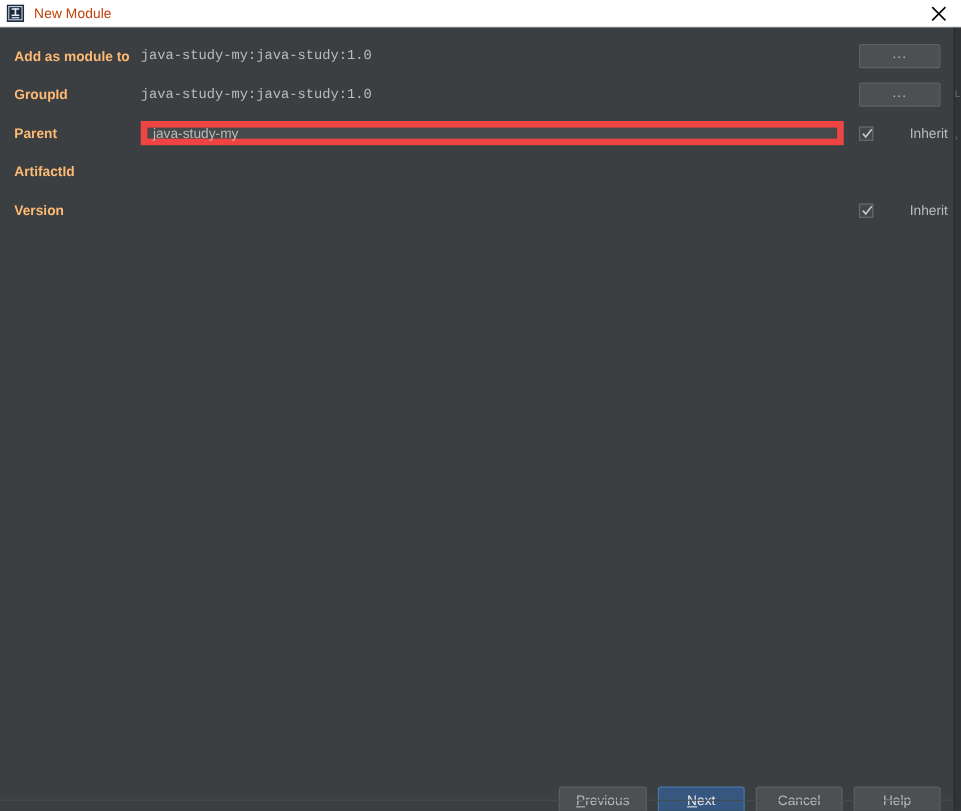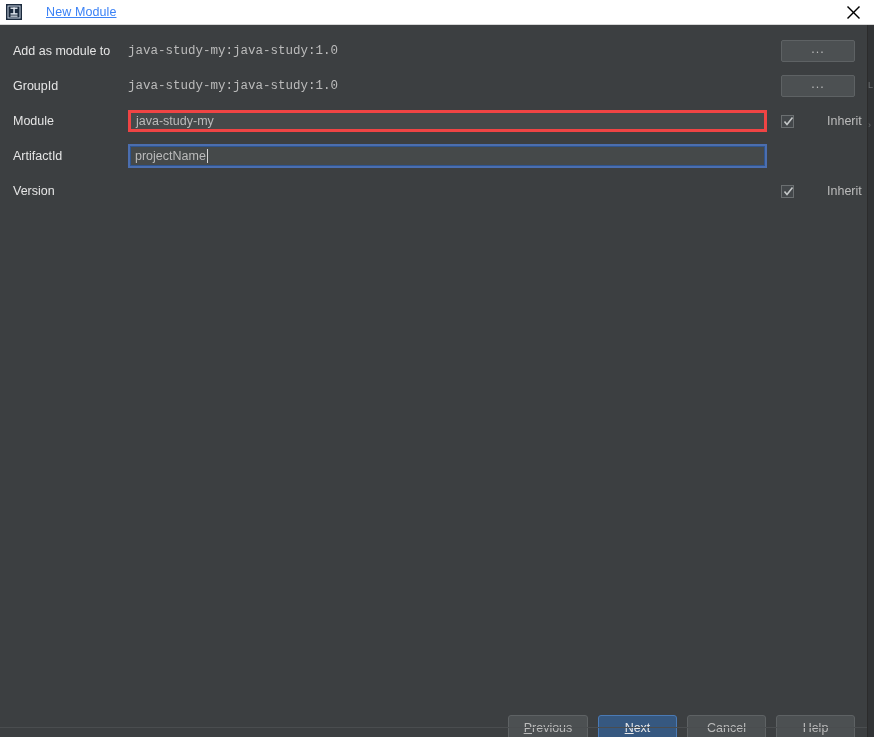--- a/index.html
+++ b/index.html
@@ -35,26 +35,25 @@
     align-items: center;
   }
   .title-icon {
     width: 16px;
     height: 16px;
     margin-left: 6px;
     flex: none;
     position: relative;
   }
   .title-text {
-    margin-left: 24px;
-    font-size: 12.5px;
-    color: #3b82f6;
+    margin-left: 9px;
+    font-size: 12.5px;
+    color: #c2410c;
     letter-spacing: 0.1px;
     white-space: nowrap;
-    text-decoration: underline;
   }
   .title-close {
     position: absolute;
     right: 0px;
     top: 0px;
     width: 42px;
     height: 24px;
     display: flex;
     align-items: center;
     justify-content: center;
@@ -99,40 +98,41 @@
     left: 0;
     width: 867px;
     height: 24px;
     display: flex;
     align-items: center;
   }
   .row-label {
     position: absolute;
     left: 13px;
     font-size: 12.5px;
-    color: #e5e5e5;
-    white-space: nowrap;
+    color: #fdba74;
+    white-space: nowrap;
+    font-weight: bold;
   }
   .row-static-value {
     position: absolute;
     left: 128px;
     font-size: 12.5px;
     color: #bbbbbb;
     white-space: nowrap;
     font-family: Liberation Mono, monospace;
   }
 
   
   .field {
     position: absolute;
     left: 128px;
     width: 639px;
     height: 22px;
     background: #45494a;
-    border: 3px solid #ef4444;
+    border: 6px solid #ef4444;
     box-sizing: border-box;
     display: flex;
     align-items: center;
     color: #bbbbbb;
     font-size: 12.5px;
   }
   .field .fv {
     padding-left: 5px;
     white-space: nowrap;
   }
@@ -271,40 +271,36 @@
       <div class="btn-browse">...</div>
     </div>
 
     <div class="row" style="top:49px;">
       <div class="row-label">GroupId</div>
       <div class="row-static-value">java-study-my:java-study:1.0</div>
       <div class="btn-browse">...</div>
     </div>
 
     <div class="row" style="top:84px;">
-      <div class="row-label">Module</div>
+      <div class="row-label">Parent</div>
       <div class="field">
         <span class="fv">java-study-my</span>
       </div>
       <div class="inherit-box">
         <span class="cbx">
           <svg width="11" height="11" viewBox="0 0 11 11">
             <polyline points="1.5,5.5 4,8.5 9.5,1.5" fill="none" stroke="#c5c8c9" stroke-width="1.6"></polyline>
           </svg>
         </span>
         <span class="inherit-label">Inherit</span>
       </div>
     </div>
 
     <div class="row" style="top:119px;">
       <div class="row-label">ArtifactId</div>
-      <div class="field focused">
-        <span class="fv">projectName</span>
-        <span class="caret"></span>
-      </div>
     </div>
 
     <div class="row" style="top:154px;">
       <div class="row-label">Version</div>
       <div class="inherit-box">
         <span class="cbx">
           <svg width="11" height="11" viewBox="0 0 11 11">
             <polyline points="1.5,5.5 4,8.5 9.5,1.5" fill="none" stroke="#c5c8c9" stroke-width="1.6"></polyline>
           </svg>
         </span>

